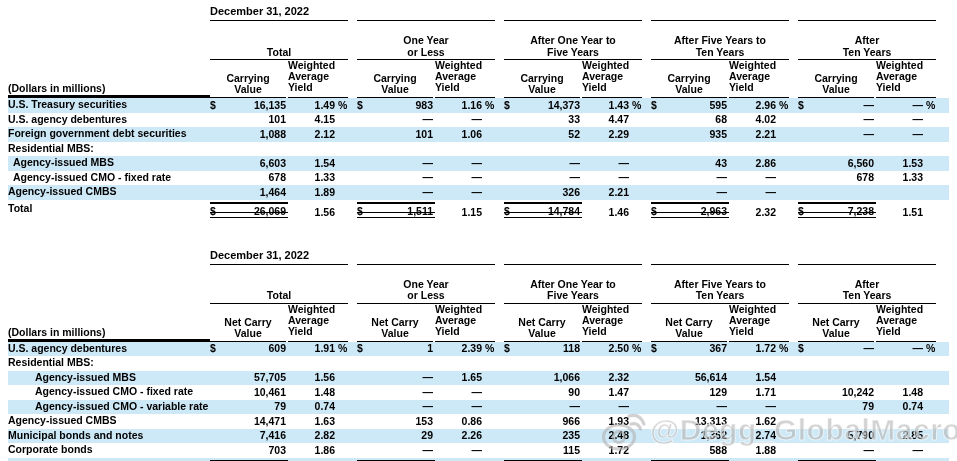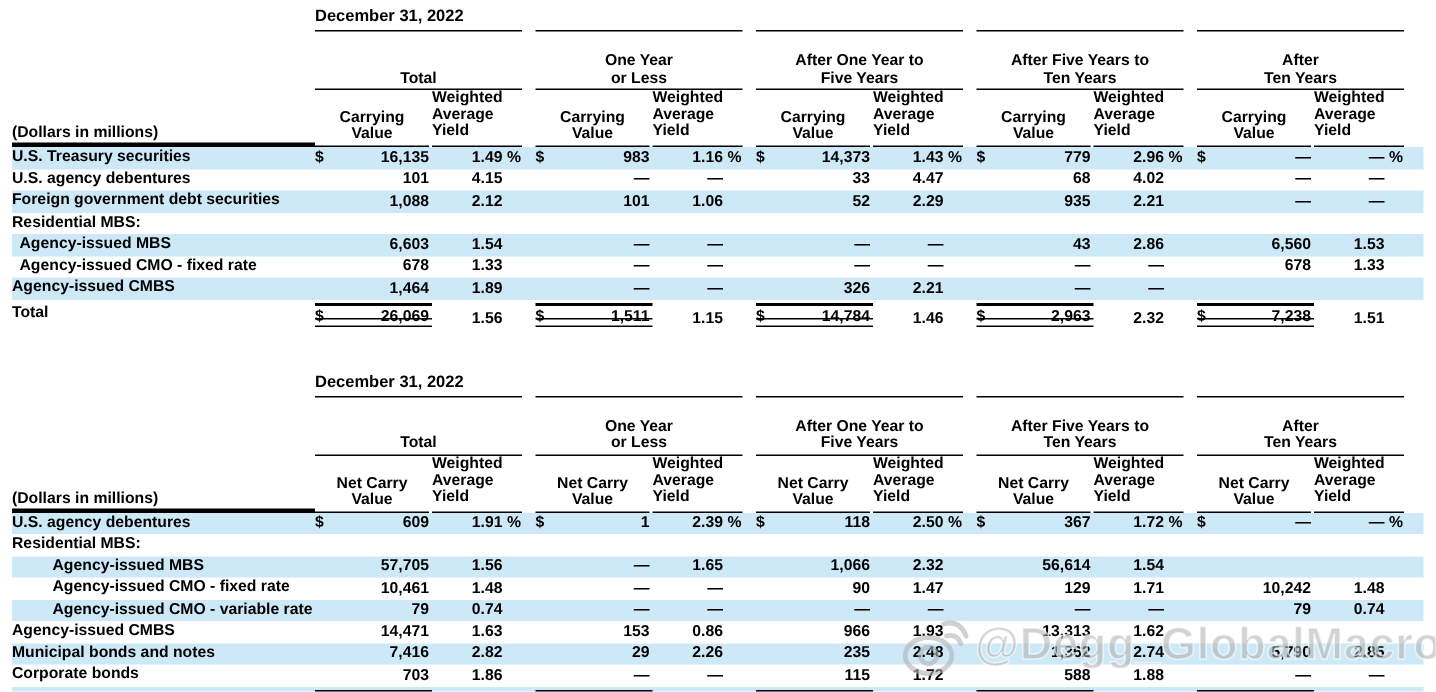--- a/index.html
+++ b/index.html
@@ -154,21 +154,21 @@
               <span class="num">14,373</span>
             </div>
             <div class="ycell">
               <span class="ynum">1.43</span>
               <span class="sfx">%</span>
             </div>
           </div>
           <div class="cell-group">
             <div class="vcell">
               <span class="cur">$</span>
-              <span class="num">779</span>
+              <span class="num">595</span>
             </div>
             <div class="ycell">
               <span class="ynum">2.96</span>
               <span class="sfx">%</span>
             </div>
           </div>
           <div class="cell-group">
             <div class="vcell">
               <span class="cur">$</span>
               <span class="num">—</span>

